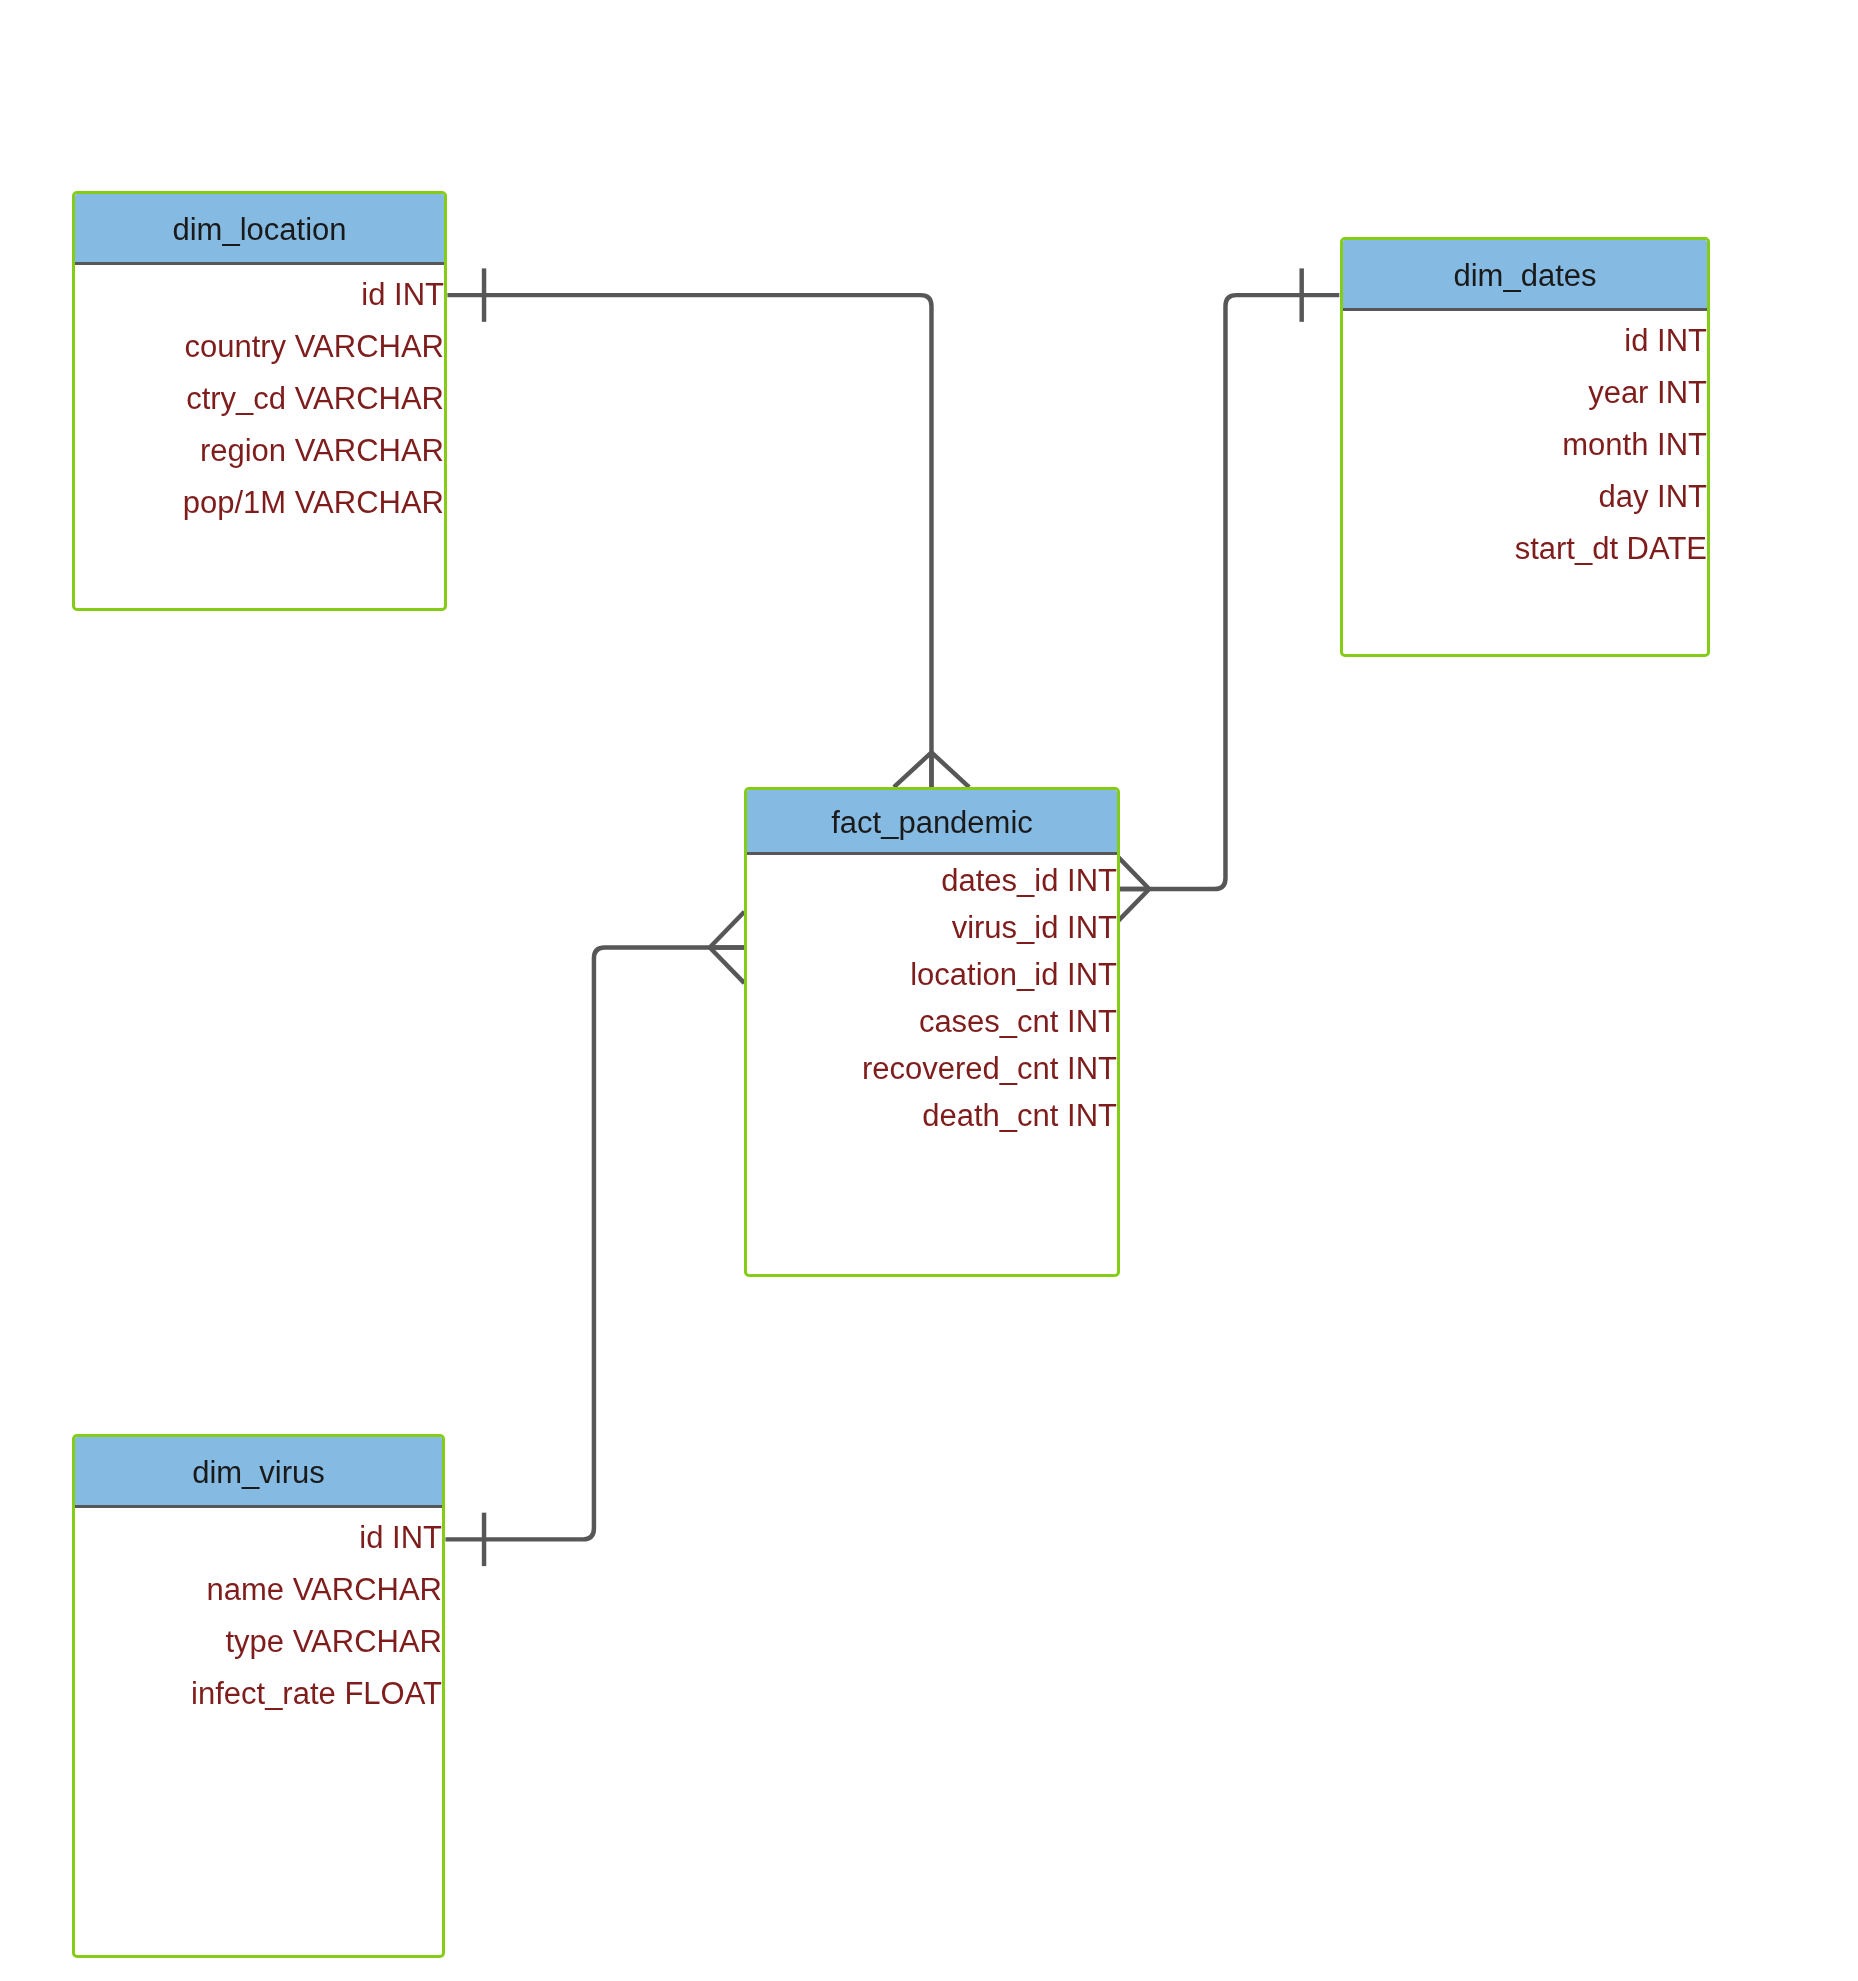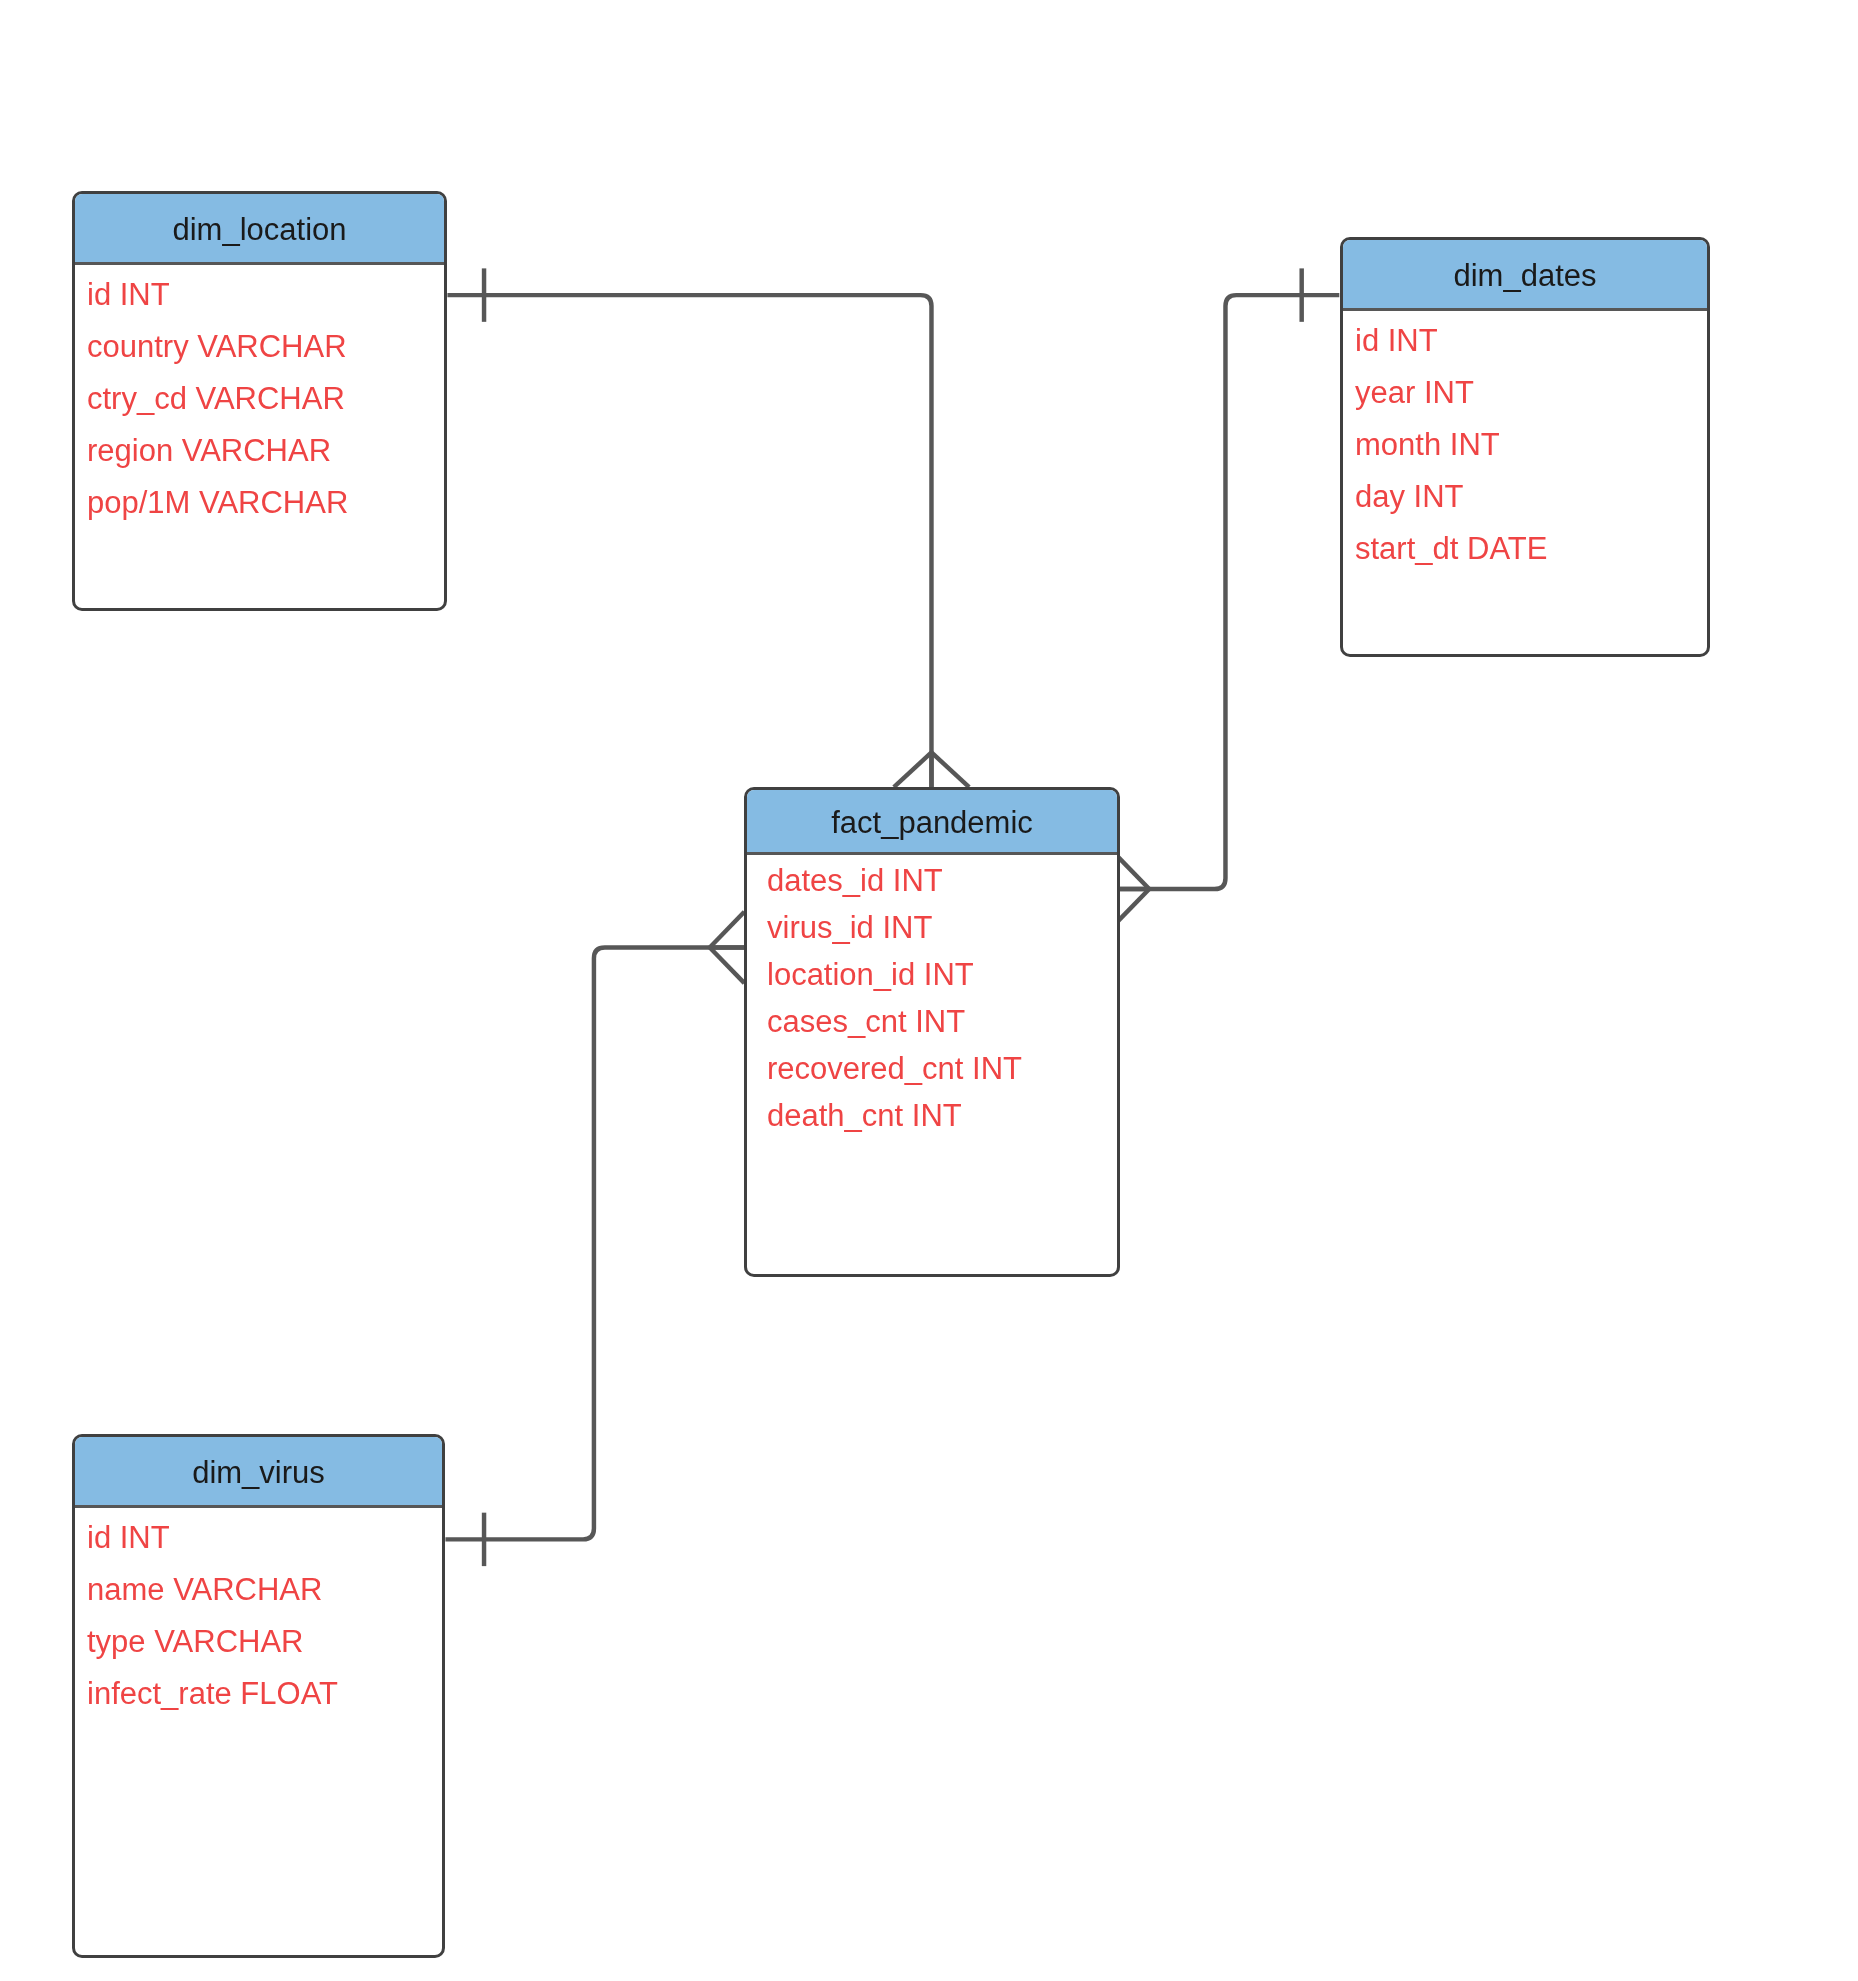--- a/index.html
+++ b/index.html
@@ -22,45 +22,46 @@
     position: absolute;
     left: 0;
     top: 0;
     width: 1858px;
     height: 1981px;
     pointer-events: none;
   }
   .entity {
     position: absolute;
     box-sizing: border-box;
-    border: 3px solid #404040;
-    border-radius: 10px;
+    border: 3px solid #84cc16;
+    border-radius: 5px;
     background: #ffffff;
     overflow: hidden;
   }
   .entity-header {
     box-sizing: border-box;
     background: #85bbe3;
     border-bottom: 3px solid #575757;
     height: 71px;
     line-height: 71px;
     text-align: center;
     font-size: 31px;
     color: #1a1a1a;
     white-space: nowrap;
   }
   .entity-body {
     padding: 4px 0 6px 0;
   }
   .attr {
     font-size: 31px;
-    color: #ef4444;
+    color: #7f1d1d;
     line-height: 1.0;
     padding: 10px 0 11px 12px;
     white-space: nowrap;
+    text-align: right;
   }
 </style>
 </head>
 <body>
 
 <div id="canvas">
 
   <svg id="edge-layer" viewBox="0 0 1877 2001" xmlns="http://www.w3.org/2000/svg">
 
     <g>

